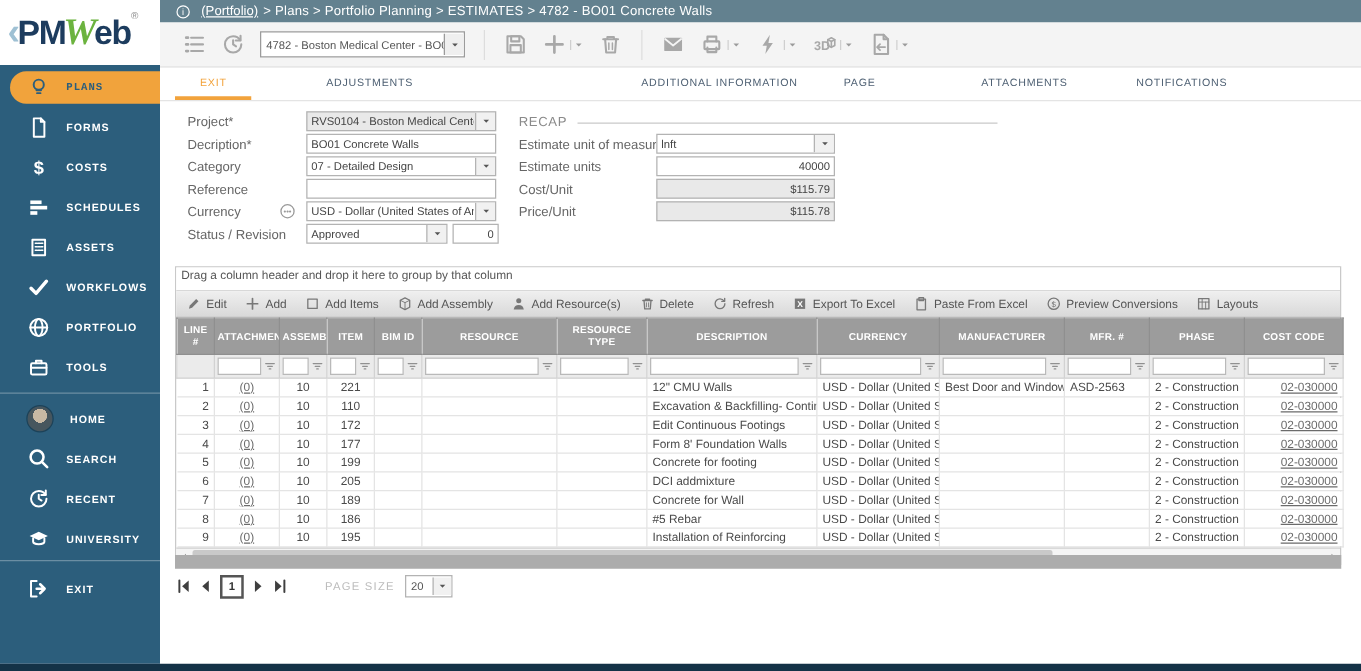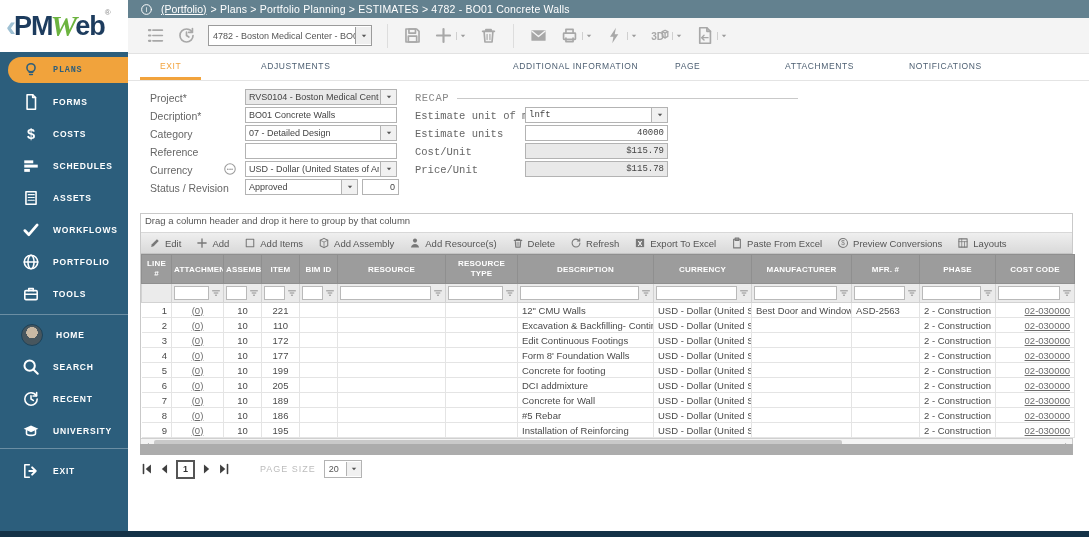--- a/index.html
+++ b/index.html
@@ -40,21 +40,21 @@
   
   .tabs{position:absolute;left:0;top:54px;width:961px;height:26px;border-bottom:1px solid #e4e4e4;}
   .tab{position:absolute;top:7px;font-size:8.5px;letter-spacing:.6px;color:#4e6073;cursor:pointer;}
   .tab.active{color:#f2a33c;}
   .tab.active::after{content:'';position:absolute;left:-20px;right:-20px;bottom:-9px;height:3px;background:#f2a33c;}
   .tab:nth-child(1){left:32px;}.tab:nth-child(2){left:133px;}.tab:nth-child(3){left:385px;}
   .tab:nth-child(4){left:547px;}.tab:nth-child(5){left:657px;}.tab:nth-child(6){left:781px;}
   
   .form-col{position:absolute;top:89px;}
   #form-left{left:22px;width:375px;}
-  #form-right{left:287px;width:395px;font-family:Liberation Mono, monospace;}
+  #form-right{left:287px;width:395px;}
   .frow{position:relative;height:18px;}
   .frow .flabel{position:absolute;left:0;top:3px;font-size:10.5px;color:#666;}
   .fld{position:absolute;top:0;height:16px;border:1px solid #b3b3b3;background:#fff;font-size:9px;color:#444;display:flex;align-items:center;padding:0 3px;box-sizing:border-box;white-space:nowrap;overflow:hidden;cursor:text;}
   .fld.ro{background:#e9e9e9;}
   .fld.num .v{flex:1;text-align:right;}
   .fld .v{flex:1;overflow:hidden;white-space:nowrap;}
   .fld.sel{padding-right:17px;cursor:pointer;}
   .fld.sel .cbtn{position:absolute;right:0;top:0;width:15px;height:14px;border-left:1px solid #b3b3b3;background:#f1f1f1;display:flex;align-items:center;justify-content:center;color:#555;}
   .fld .cbtn .ic{width:8px;height:8px;}
   .ellipsis-ic{position:absolute;left:73px;top:1px;width:14px;height:14px;color:#9a9a9a;cursor:pointer;}

